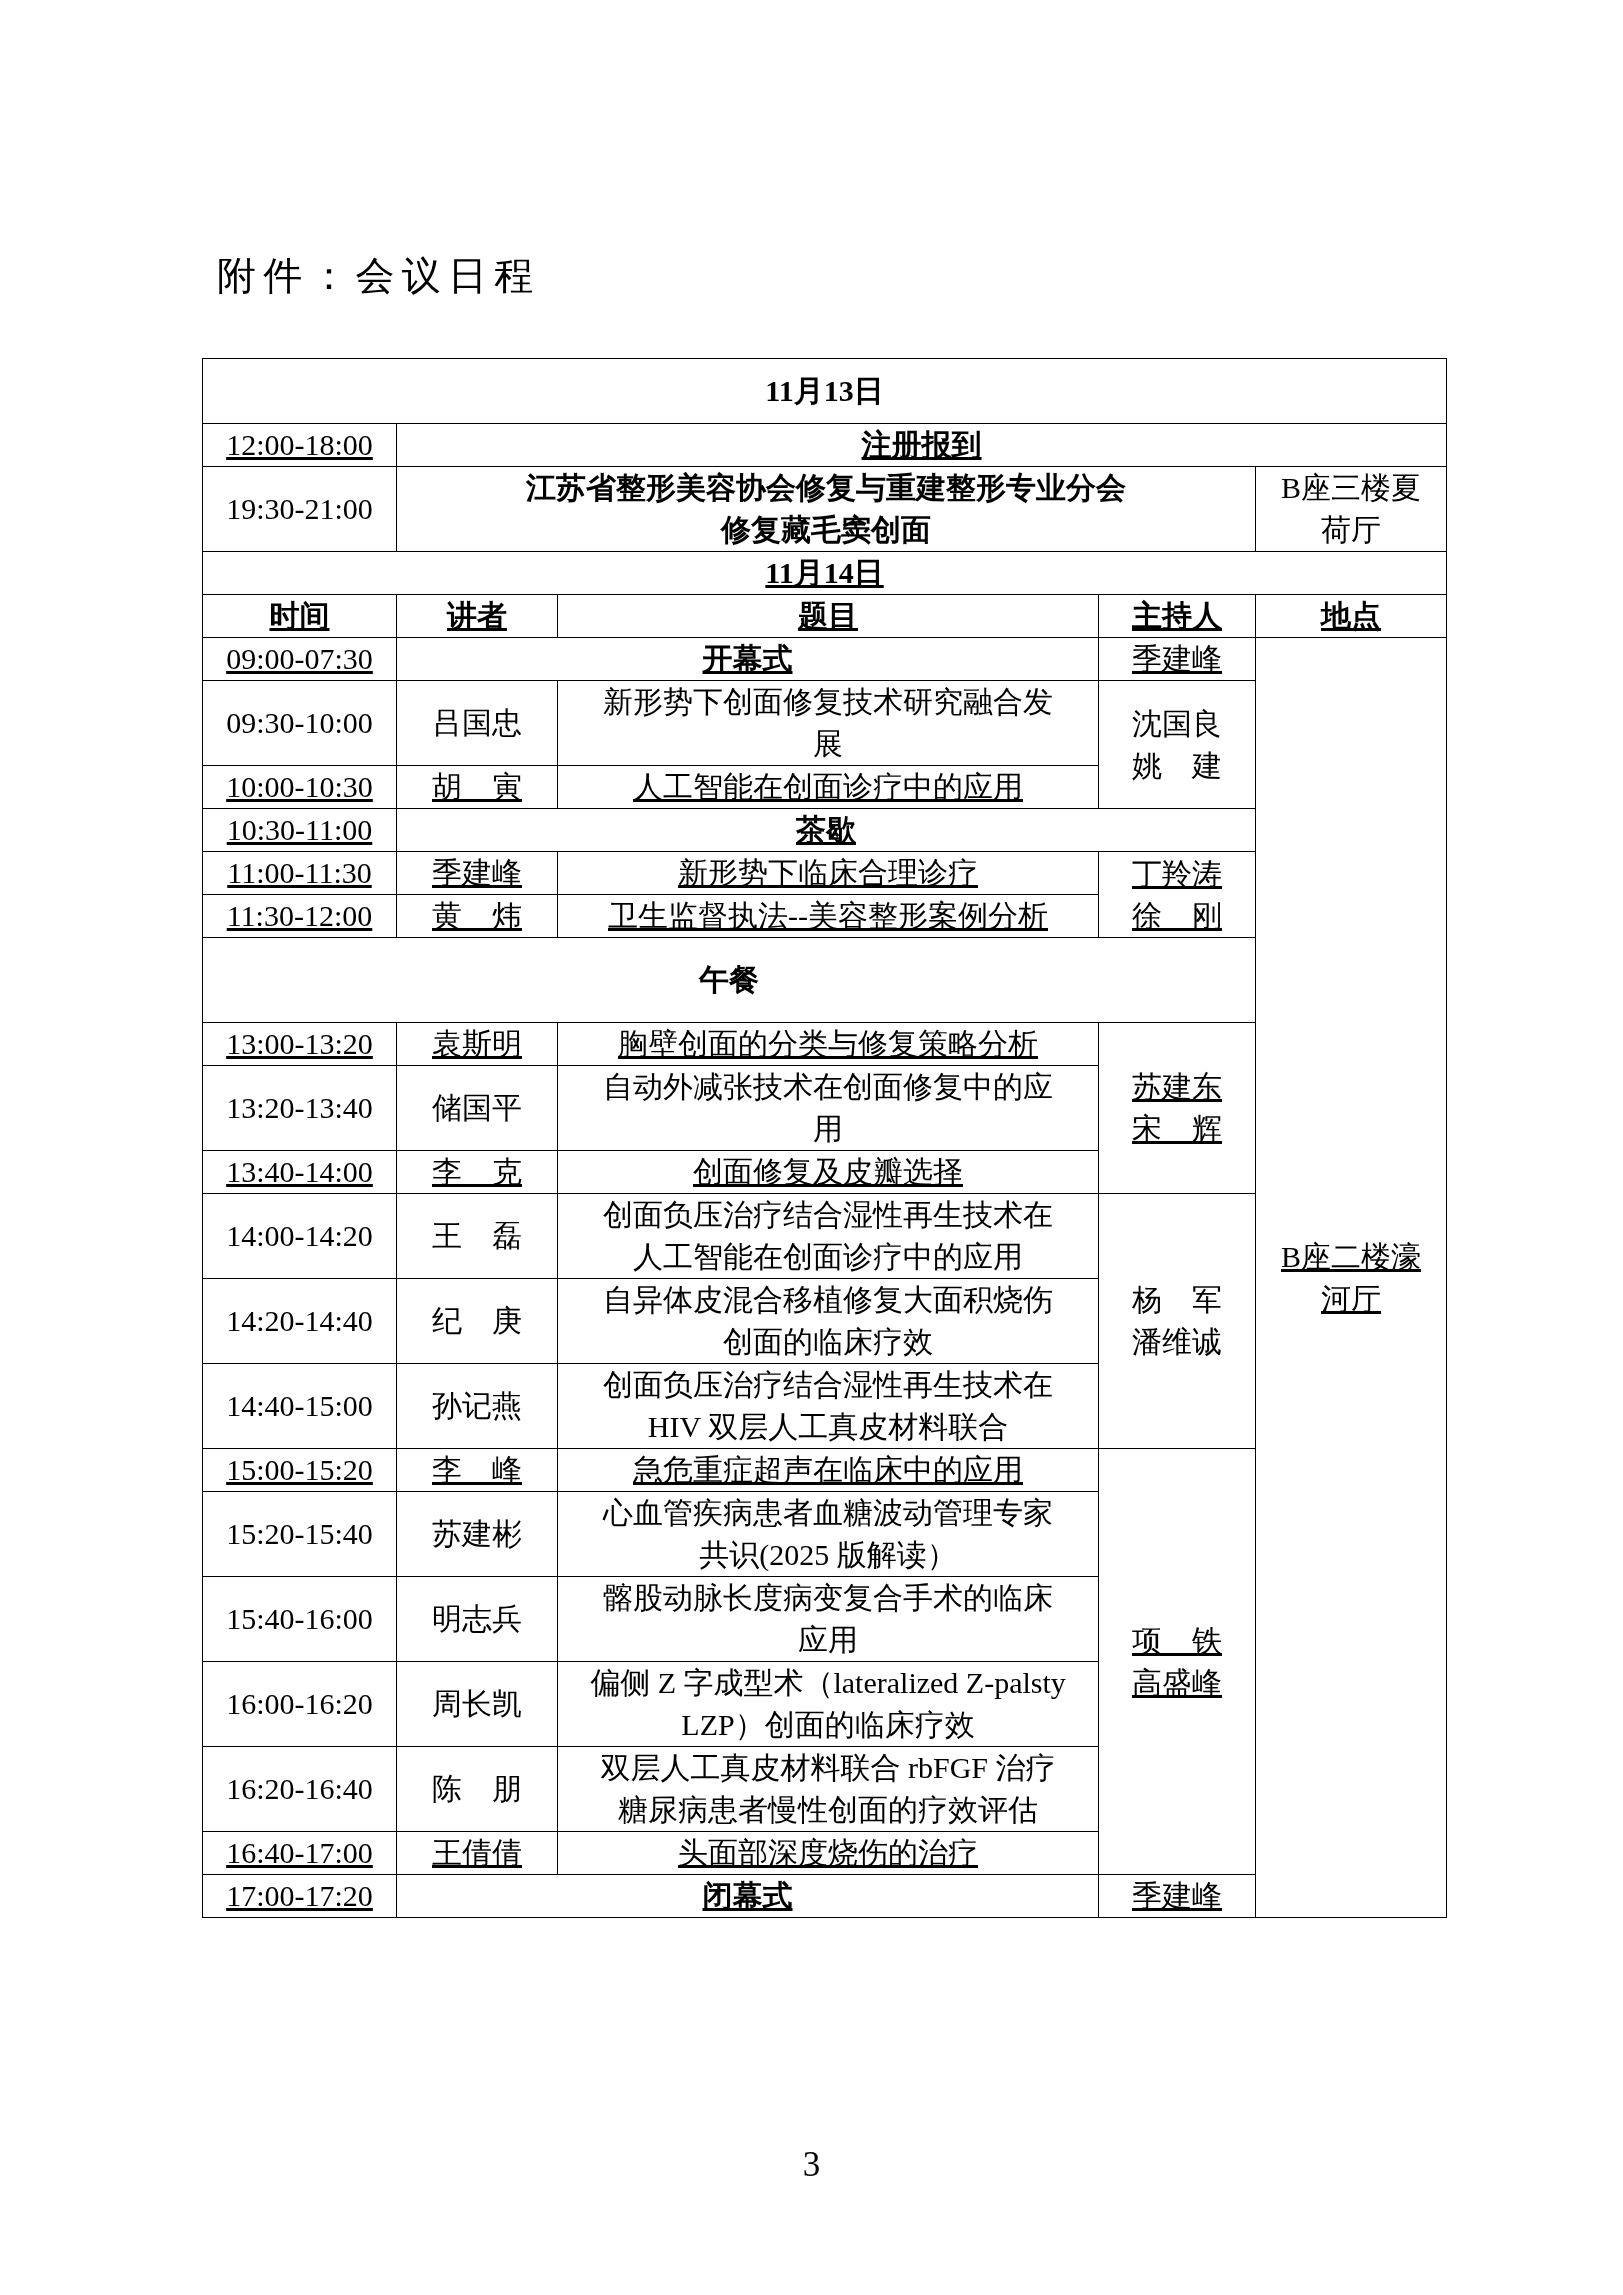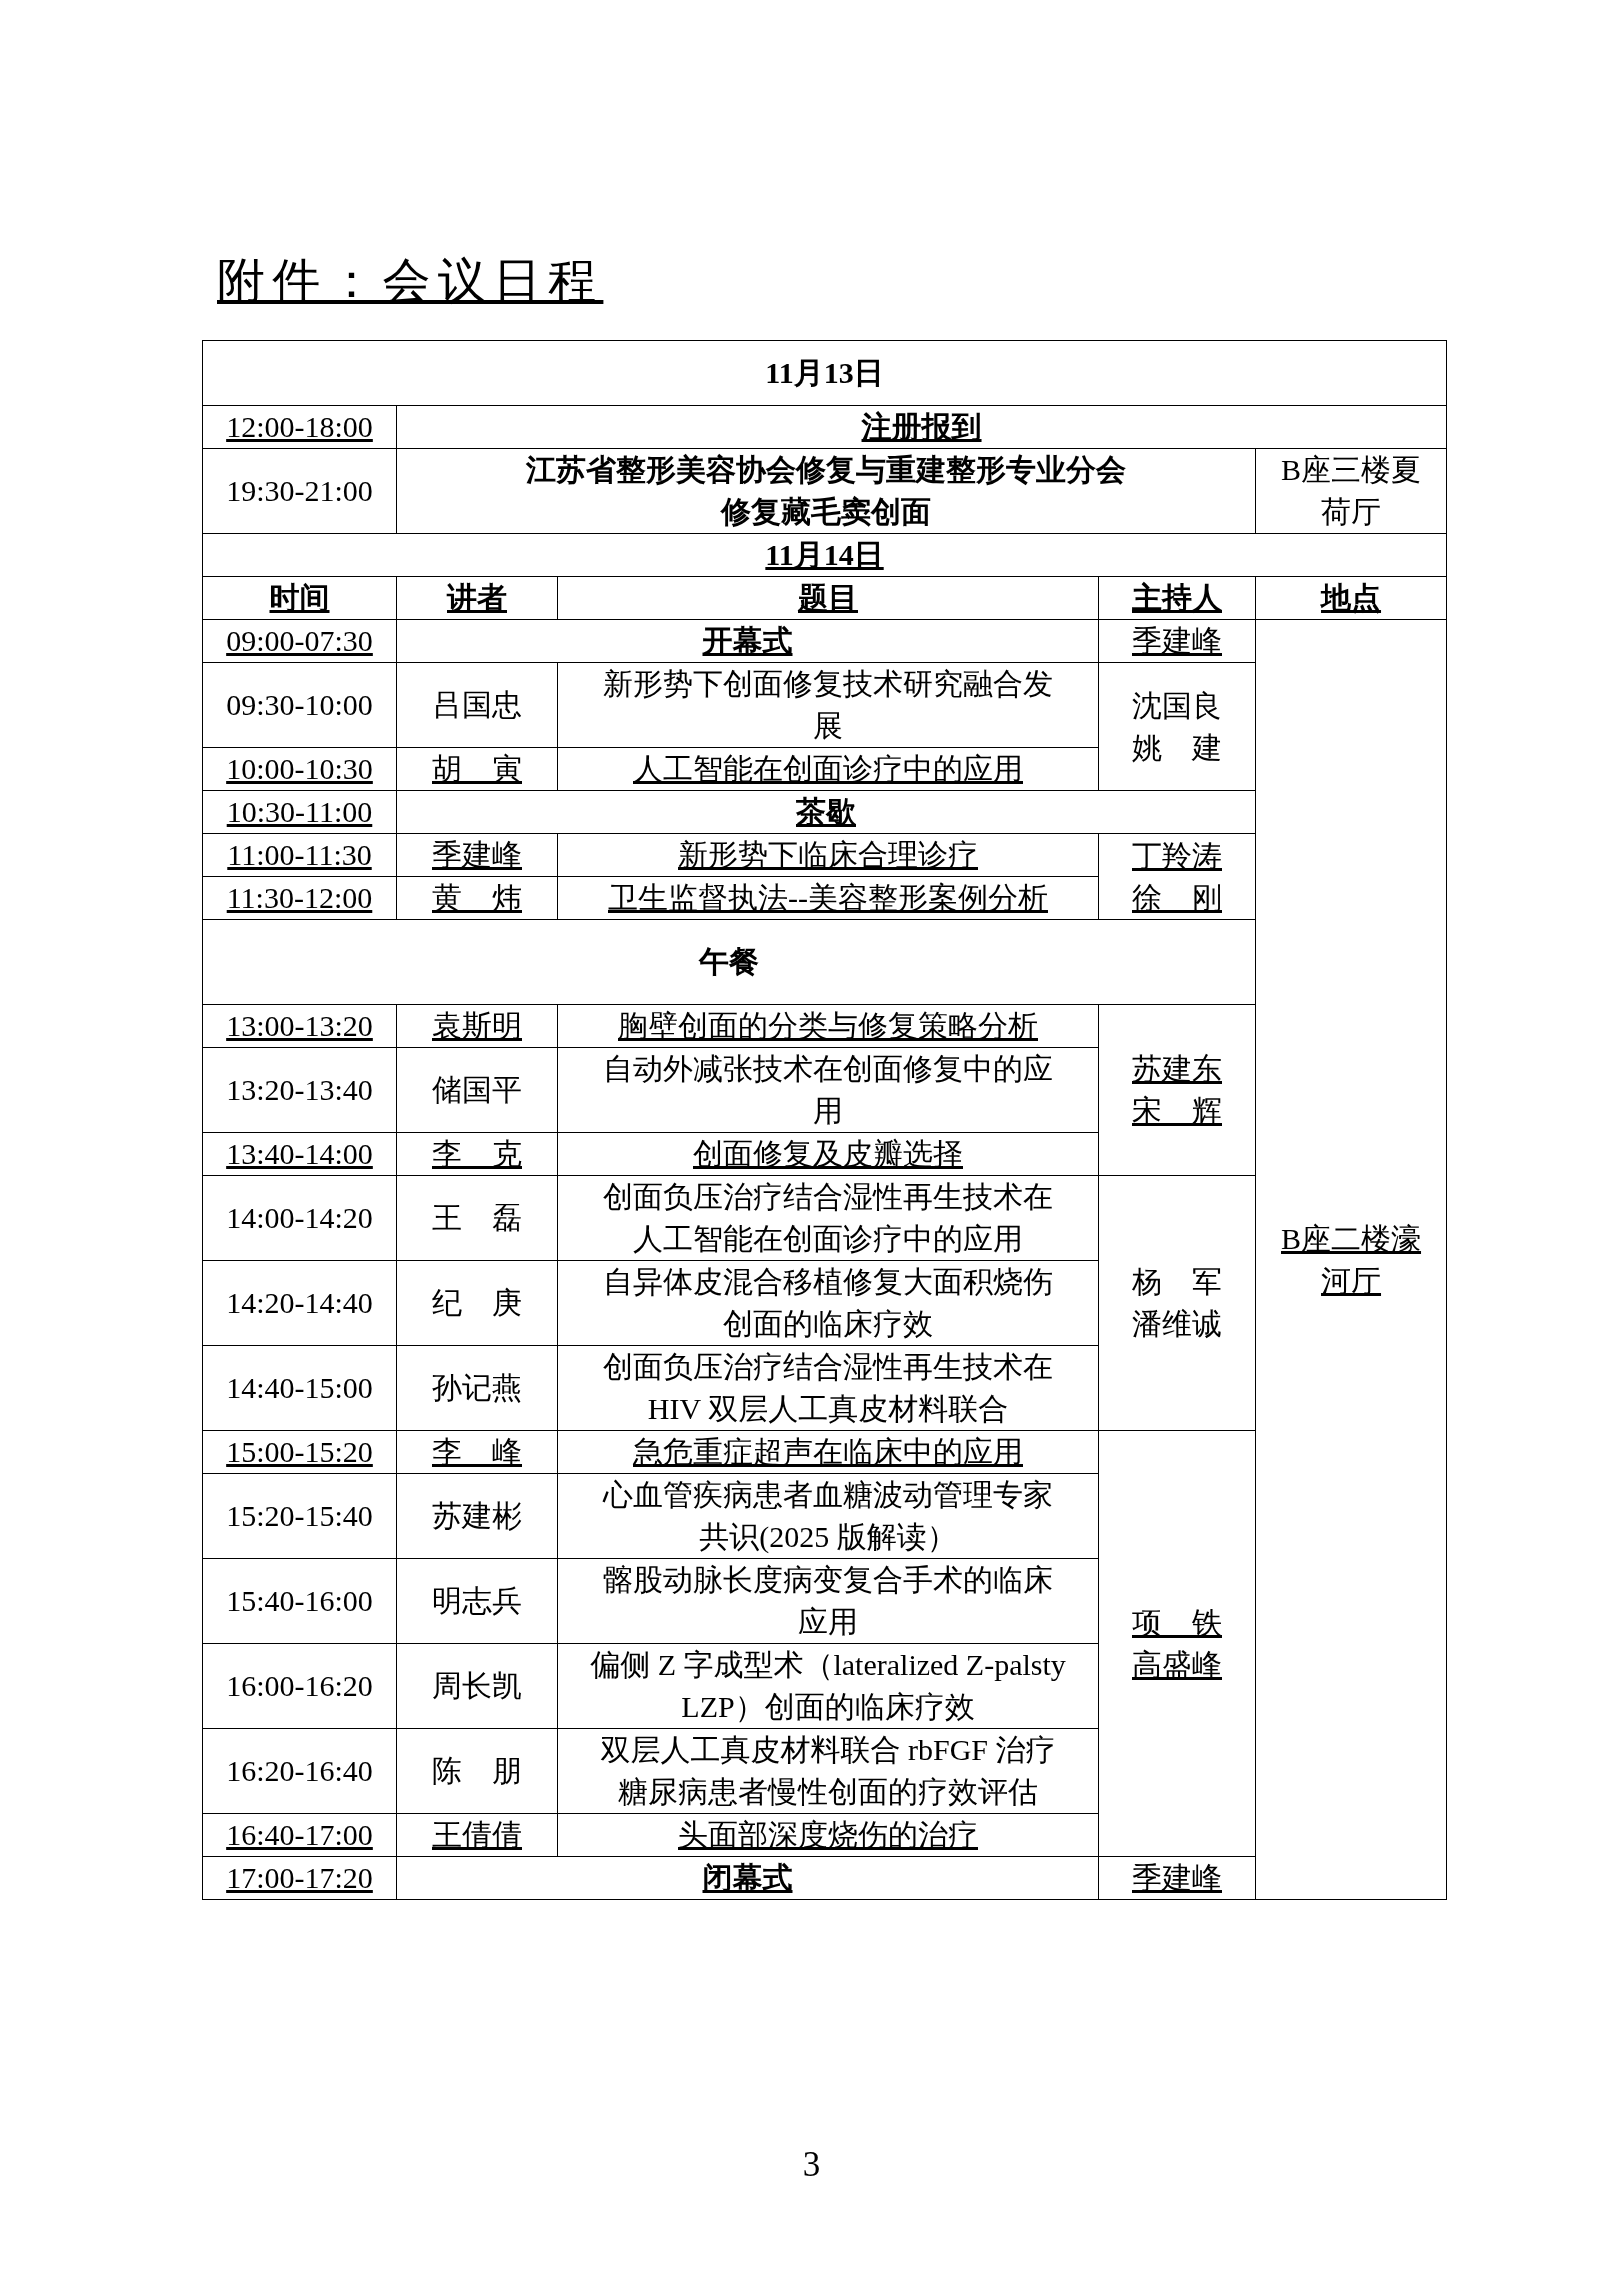--- a/index.html
+++ b/index.html
@@ -1,20 +1,20 @@
 <!DOCTYPE html>
 <html style="font-size:8.2px"><head>
 <meta charset="utf-8">
 <style>
   html, body { margin:0; padding:0; background:#ffffff; }
   body { width:1623px; height:2295px; position:relative; overflow:hidden;
          font-family:"Liberation Serif","DejaVu Serif",serif; color:#000; }
-  .page-title { position:absolute; left:217px; top:249px; font-size:48px; letter-spacing:7.2px;
-                font-family:"DejaVu Sans","Liberation Sans",sans-serif; font-weight:normal; white-space:nowrap;text-decoration:underline; }
-  table.schedule { position:absolute; left:202px; top:340px; width:1244px;
+  .page-title { position:absolute; left:217px; top:249px; font-size:39px; letter-spacing:7.2px;
+                font-family:"DejaVu Sans","Liberation Sans",sans-serif; font-weight:normal; white-space:nowrap; }
+  table.schedule { position:absolute; left:202px; top:358px; width:1244px;
                    border-collapse:collapse; table-layout:fixed; }
   table.schedule td { border:1.5px solid #000; text-align:center; vertical-align:middle;
                       font-size:30px; line-height:42px; padding:0 6.1px; overflow:hidden; }
   .r1 { height:43px;text-decoration:underline; }
   .r2 { height:85px; }
   .rdate { height:65px; }
   .bold { font-weight:bold; }
   .page-number { position:absolute; left:0; width:1623px; top:2145px; text-align:center; font-size:35px; }
 </style>
 </head>

